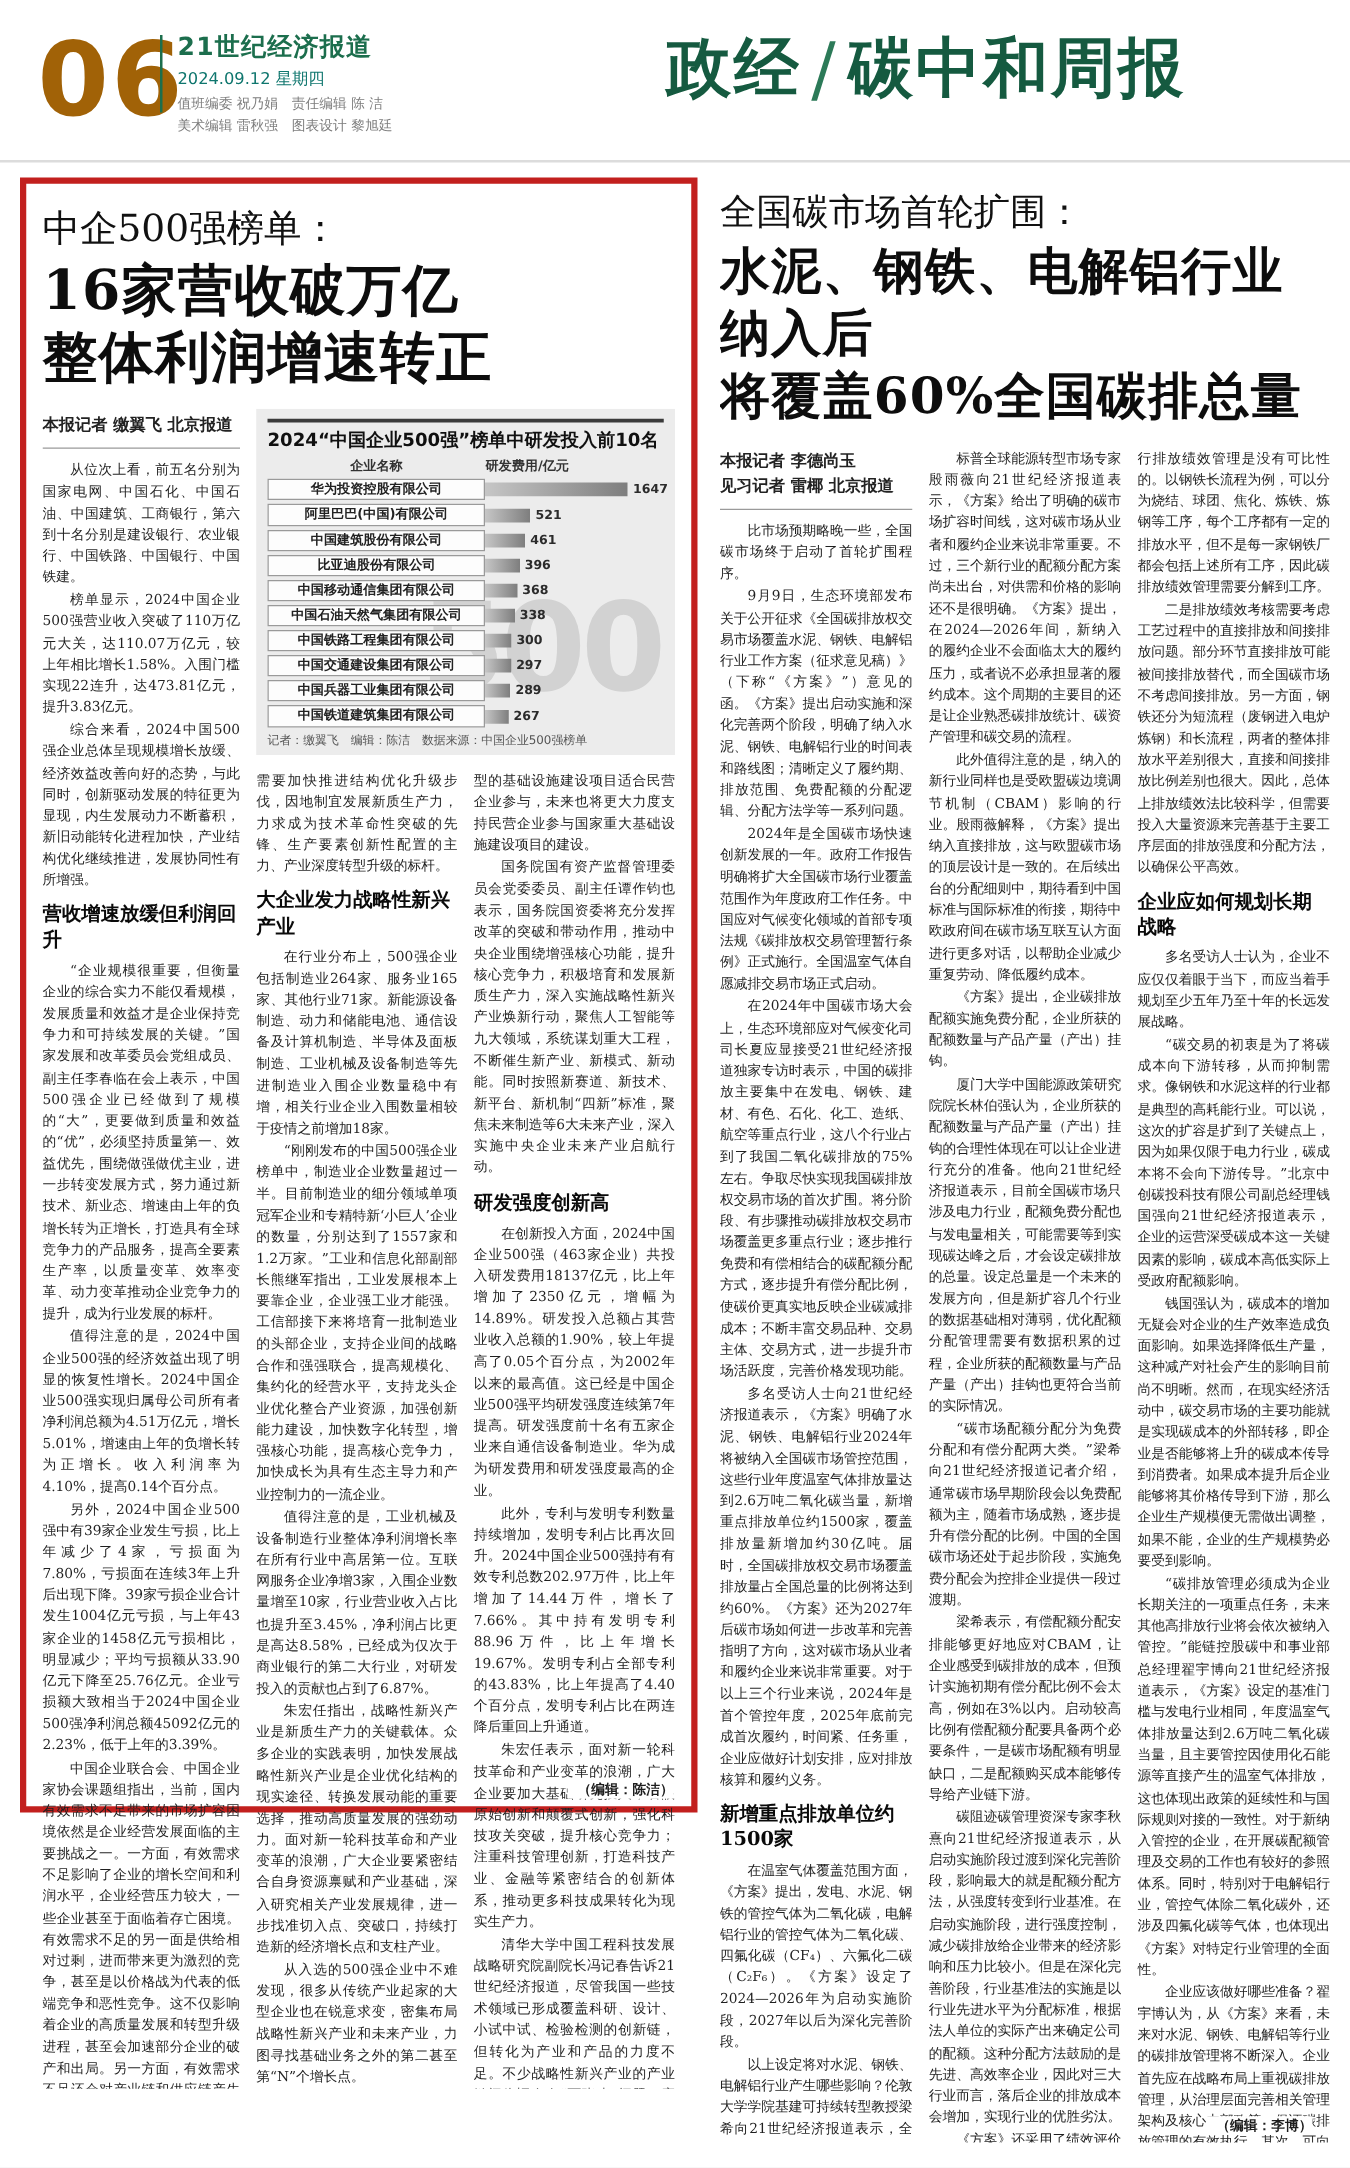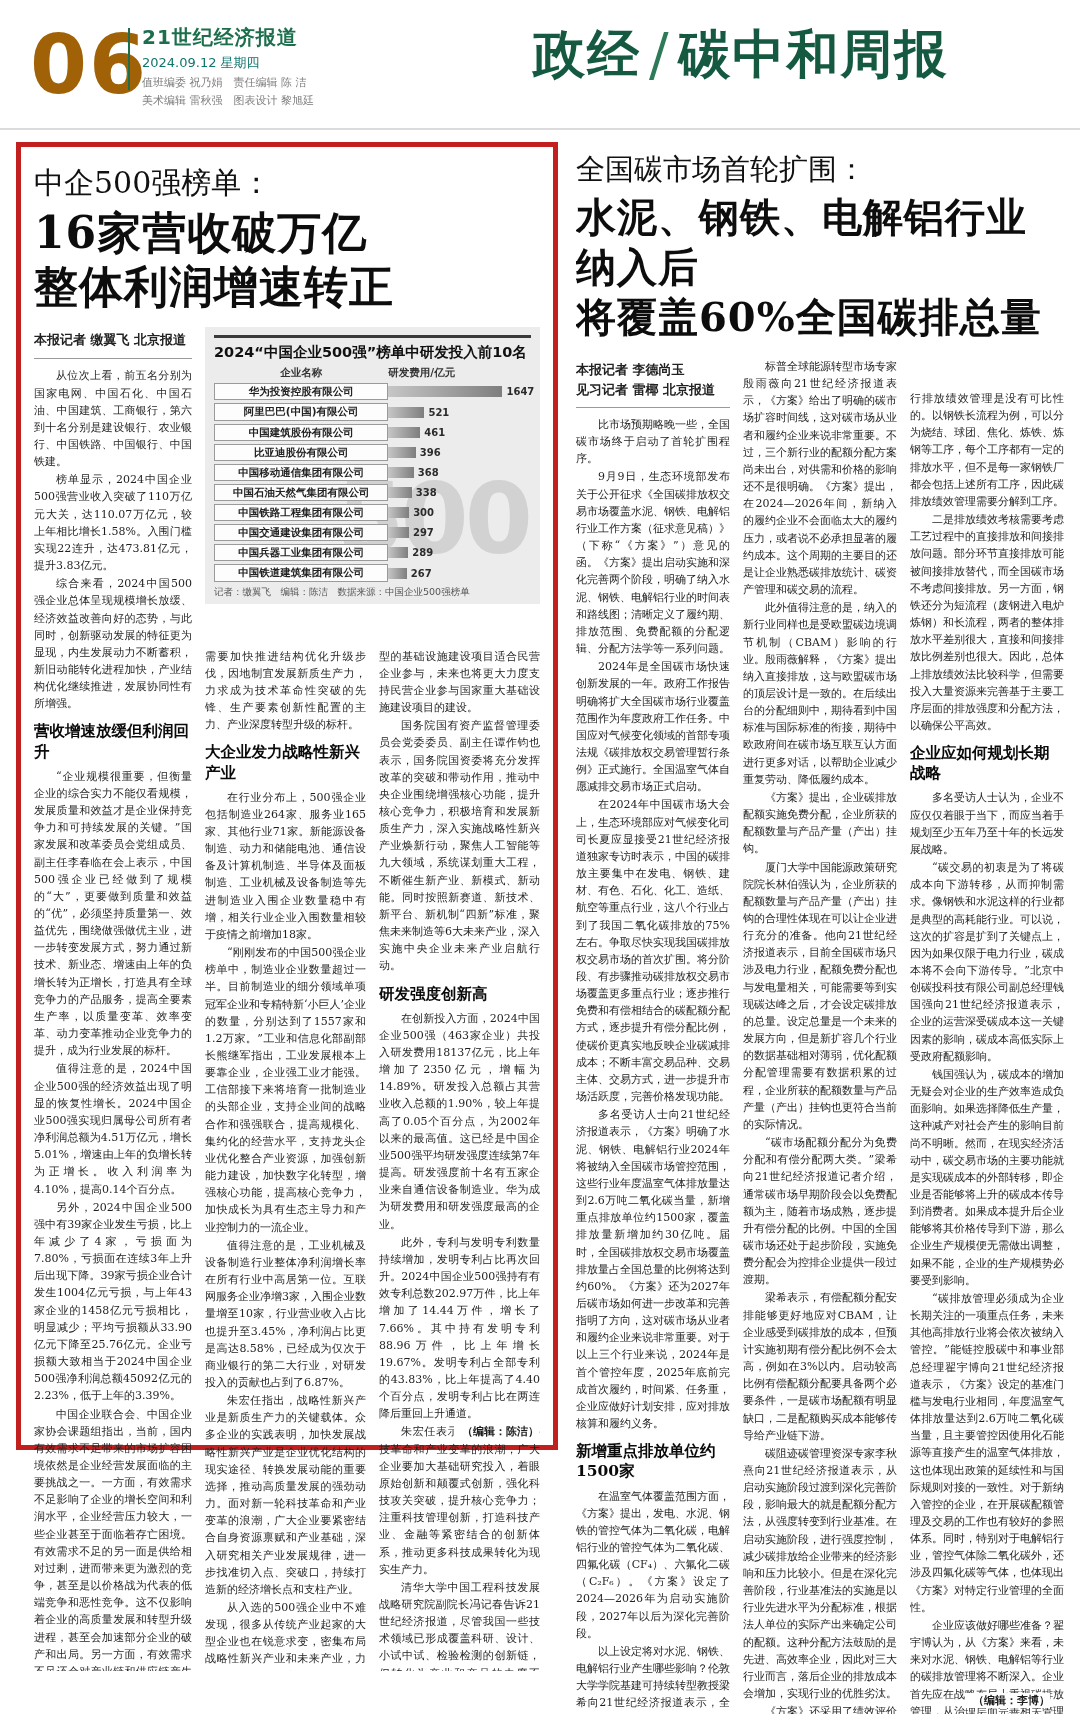--- a/index.html
+++ b/index.html
@@ -25,21 +25,21 @@
            border:5px solid #c2201e;padding:12px 13px 24px;background:#fff;}
   .kicker{font-size:30px;font-weight:500;color:#111;margin:4px 0 2px;}
   .headline{font-size:44px;font-weight:700;line-height:1.22;color:#0d0d0d;letter-spacing:1px;}
   .body-row{display:flex;gap:13px;margin-top:14px;height:1344px;overflow:hidden;}
   .lcol1{width:158px;flex:none;overflow:hidden;}
   .byline{font-size:13px;font-weight:700;color:#222;padding:4px 0 9px;border-bottom:1px solid #9a9a9a;margin-bottom:8px;}
   .rwrap{flex:1;display:flex;flex-direction:column;min-width:0;}
   .twocol{flex:1;display:flex;gap:13px;margin-top:12px;overflow:hidden;}
   .tcol{flex:1;overflow:hidden;}
   .para{font-size:11px;line-height:1.56;text-align:justify;text-indent:2em;margin:0 0 1px;color:#1f1f1f;}
-  .para.cont{text-indent:0;margin-top:32px;}
+  .para.cont{text-indent:0;}
   .subhead{font-size:15.5px;font-weight:700;color:#0a0a0a;margin:9px 0 6px;text-indent:0;line-height:1.3;}
   .editor-note{position:absolute;right:14px;bottom:6px;font-size:11px;font-weight:700;background:#fff;padding-left:8px;}
   
   .chart{background:#ececec;padding:8px 9px 5px;position:relative;flex:none;}
   .chart-title{border-top:3px solid #3a3a3a;padding-top:5px;font-size:14.5px;font-weight:700;color:#101010;
            font-family:"DejaVu Sans","Liberation Sans",sans-serif;}
   .chart-head{display:flex;margin:4px 0 3px;font-family:"DejaVu Sans","Liberation Sans",sans-serif;
            font-size:10.5px;font-weight:700;color:#333;}
   .chart-head .ch-name{width:55%;text-align:center;}
   .chart-head .ch-val{flex:1;}

